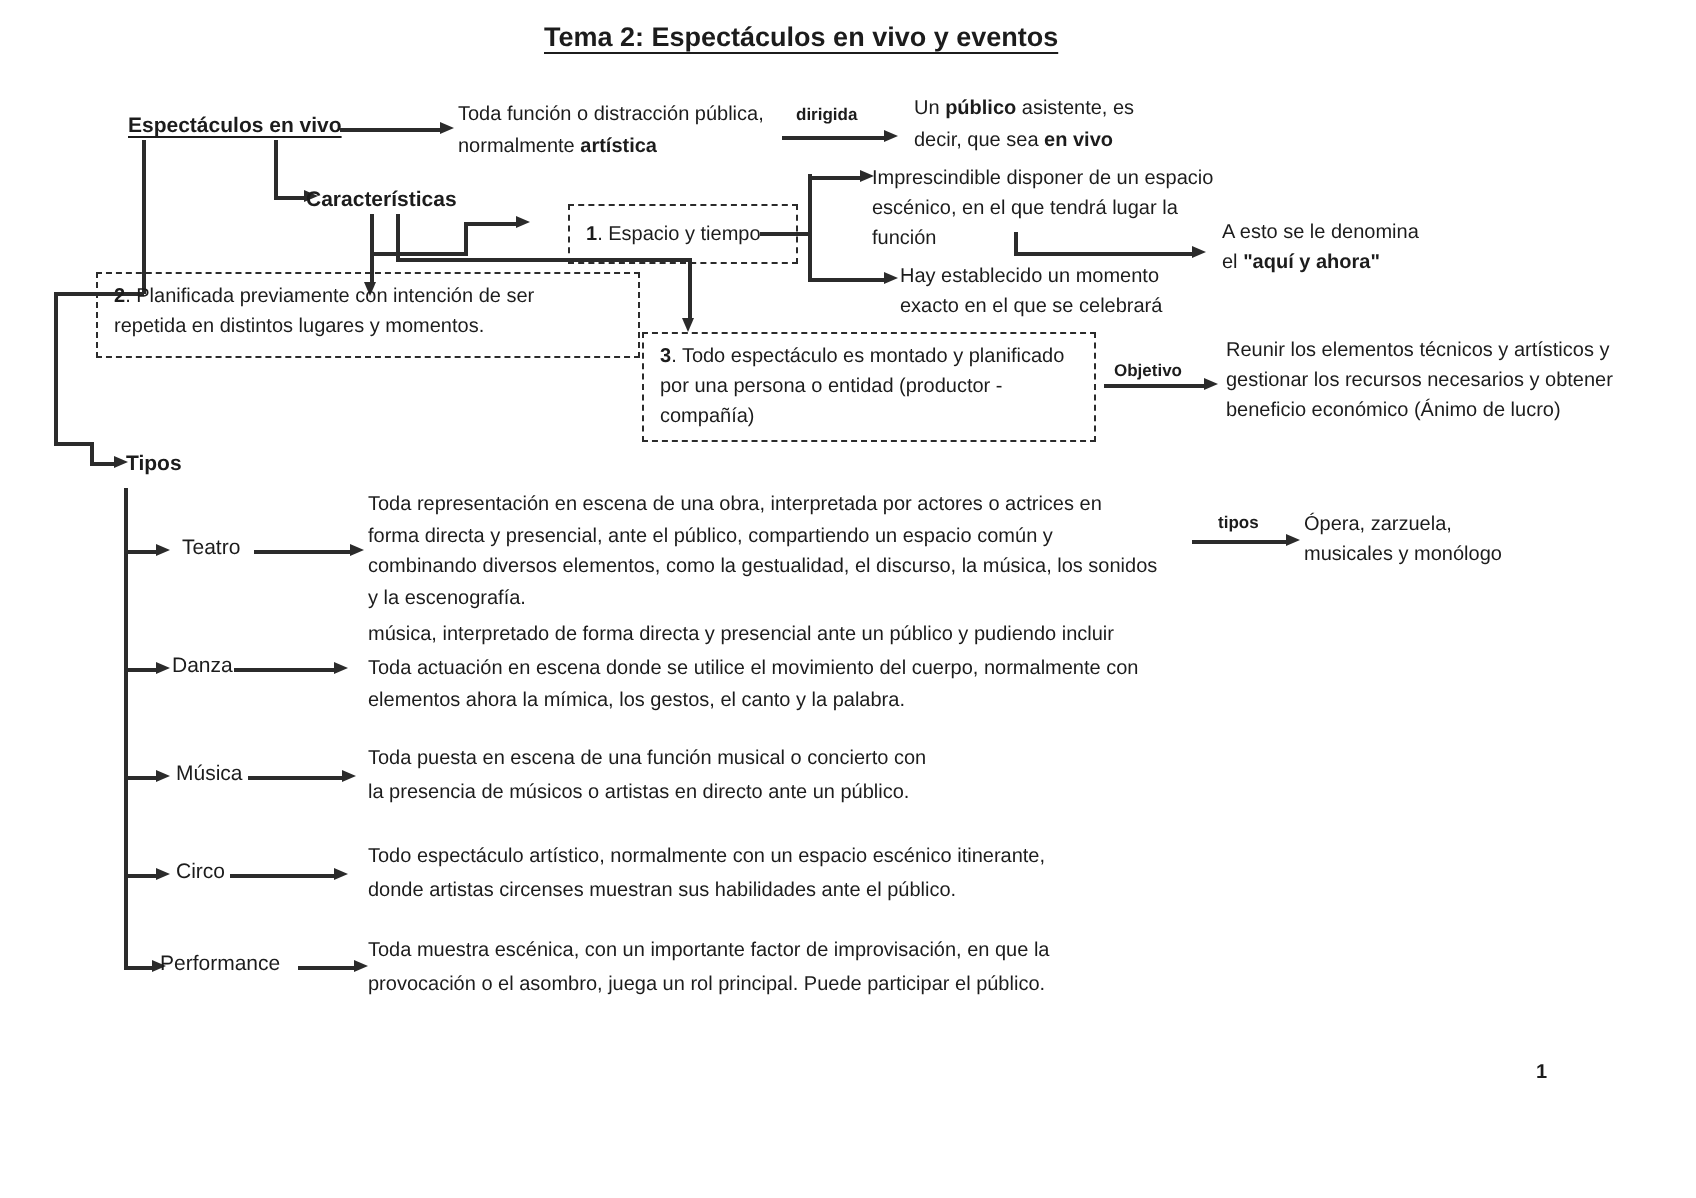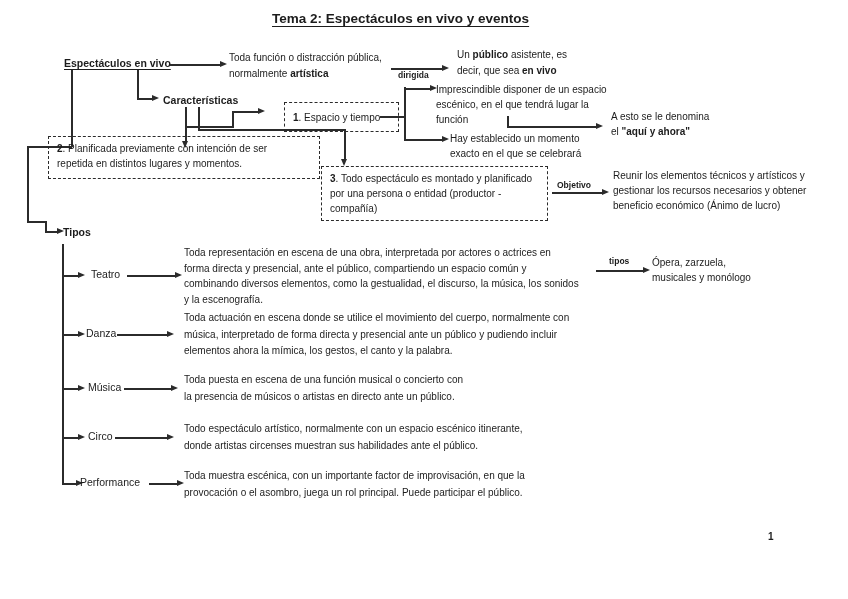--- a/index.html
+++ b/index.html
@@ -32,33 +32,33 @@
   <div class="txt heading" style="left:64px;top:56px;">Espectáculos en vivo</div>
 
   <div class="hl" style="left:170px;top:64px;width:50px;"></div>
   <div class="ar" style="left:220px;top:60.5px;"></div>
 
   <div class="txt lh155" style="left:229px;top:50px;">
     <div>Toda función o distracción pública,</div>
     <div><span>normalmente </span><span class="bold">artística</span></div>
   </div>
 
-  <div class="small-label" style="left:398px;top:70px;">dirigida</div>
+  <div class="small-label" style="left:398px;top:52px;">dirigida</div>
   <div class="hl" style="left:391px;top:68px;width:51px;"></div>
   <div class="ar" style="left:442px;top:64.5px;"></div>
 
   <div class="txt lh155" style="left:457px;top:47px;">
     <div><span>Un </span><span class="bold">público</span><span> asistente, es</span></div>
     <div><span>decir,  que sea </span><span class="bold">en vivo</span></div>
   </div>
 
   <div class="vl" style="left:137px;top:70px;height:29px;"></div>
   <div class="hl" style="left:137px;top:98px;width:15px;"></div>
   <div class="ar" style="left:152px;top:94.5px;"></div>
-  <div class="txt" style="left:163px;top:93px;font-weight:bold;font-size:10.5px;text-align:right;">Características</div>
+  <div class="txt" style="left:153px;top:93px;font-weight:bold;font-size:10.5px;text-align:right;">Características</div>
 
   <div class="vl" style="left:71px;top:70px;height:77px;"></div>
   <div class="hl" style="left:27px;top:146px;width:45px;"></div>
   <div class="vl" style="left:27px;top:146px;height:76px;"></div>
   <div class="hl" style="left:27px;top:221px;width:19px;"></div>
   <div class="vl" style="left:45px;top:221px;height:11px;"></div>
   <div class="hl" style="left:45px;top:231px;width:13px;"></div>
   <div class="ar" style="left:57px;top:227.5px;"></div>
 
   <div class="vl" style="left:185px;top:107px;height:35px;"></div>
@@ -149,22 +149,22 @@
       <div>Ópera, zarzuela,</div>
       <div>musicales y monólogo</div>
     </div>
 
   <div class="hl" style="left:62px;top:334px;width:17px;"></div>
   <div class="ar" style="left:78px;top:330.5px;"></div>
   <div class="node-label" style="left:86px;top:327px;">Danza</div>
   <div class="hl" style="left:117px;top:334px;width:51px;"></div>
   <div class="ar" style="left:167px;top:330.5px;"></div>
   <div class="txt lh16" style="left:184px;top:310px;">
+      <div>música, interpretado de forma directa y presencial ante un público y pudiendo incluir</div>
       <div>Toda actuación en escena donde se utilice el movimiento del cuerpo, normalmente con</div>
-      <div>música, interpretado de forma directa y presencial ante un público y pudiendo incluir</div>
       <div>elementos ahora la mímica, los gestos, el canto y la palabra.</div>
     </div>
 
   <div class="hl" style="left:62px;top:388px;width:17px;"></div>
   <div class="ar" style="left:78px;top:384.5px;"></div>
   <div class="node-label" style="left:88px;top:381px;">Música</div>
   <div class="hl" style="left:124px;top:388px;width:48px;"></div>
   <div class="ar" style="left:171px;top:384.5px;"></div>
   <div class="txt lh16" style="left:184px;top:372px;">
       <div>Toda puesta en escena de una función musical o concierto con</div>

